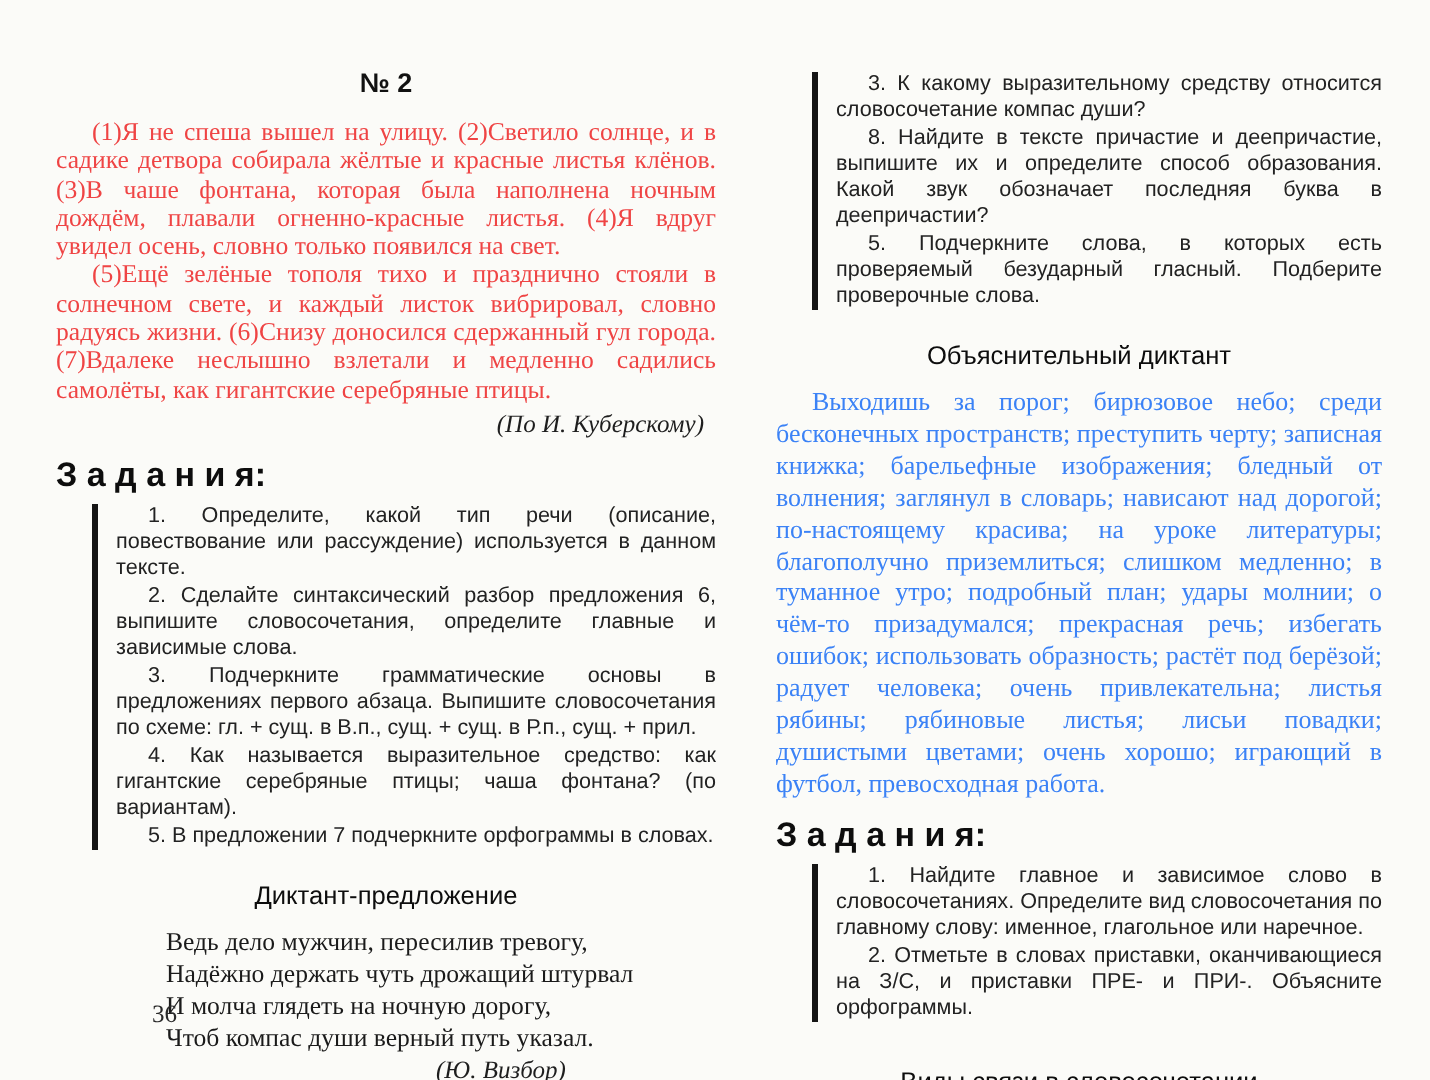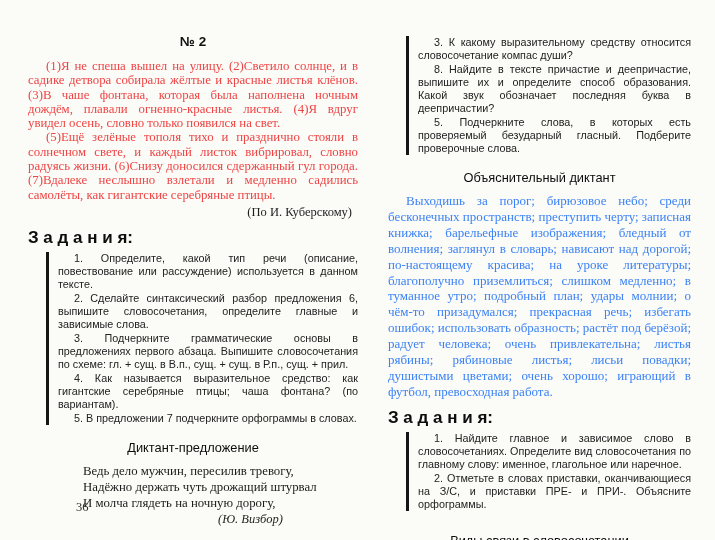--- a/index.html
+++ b/index.html
@@ -21,21 +21,21 @@
   }
   .body-text{
     font-size:12.8px;line-height:14.3px;text-align:justify;
     margin:0;text-indent:18px;color:#ef4444;
   }
   .body-text-right{
     font-size:13px;line-height:15.9px;text-align:justify;
     margin:0;text-indent:18px;color:#3b82f6;
   }
   .attribution{
-    font-size:12.5px;text-align:right;
+    font-style:italic;font-size:12.5px;text-align:right;
     padding-right:6px;margin:3px 0 4px 0;
   }
   .tasks-header{
     font-family:"Liberation Sans", sans-serif;
     font-weight:bold;font-size:17px;color:#0d0d0d;
     margin:8px 0 4px 0;
   }
   .tasks-block{
     border-left:3px solid #151515;
     margin-left:18px;padding-left:9px;
@@ -83,20 +83,21 @@
       <p class="task-item">3. Подчеркните грамматические основы в предложениях первого абзаца. Выпишите словосочетания по схеме: гл. + сущ. в В.п., сущ. + сущ. в Р.п., сущ. + прил.</p>
       <p class="task-item">4. Как называется выразительное средство: как гигантские серебряные птицы; чаша фонтана? (по вариантам).</p>
       <p class="task-item">5. В предложении 7 подчеркните орфограммы в словах.</p>
     </div>
 
     <div class="section-title">Диктант-предложение</div>
     <div class="poem">
       <p class="poem-line">Ведь дело мужчин, пересилив тревогу,</p>
       <p class="poem-line">Надёжно держать чуть дрожащий штурвал</p>
       <p class="poem-line">И молча глядеть на ночную дорогу,</p>
+      <p class="poem-line">Чтоб компас души верный путь указал.</p>
     </div>
     <div class="poem-attribution">(Ю. Визбор)</div>
 
   </div>
 
   <div class="page page-right">
     <div class="tasks-block tasks-top">
       <p class="task-item">3. К какому выразительному средству относится словосочетание компас души?</p>
       <p class="task-item">8. Найдите в тексте причастие и деепричастие, выпишите их и определите способ образования. Какой звук обозначает последняя буква в деепричастии?</p>
       <p class="task-item">5. Подчеркните слова, в которых есть проверяемый безударный гласный. Подберите проверочные слова.</p>

